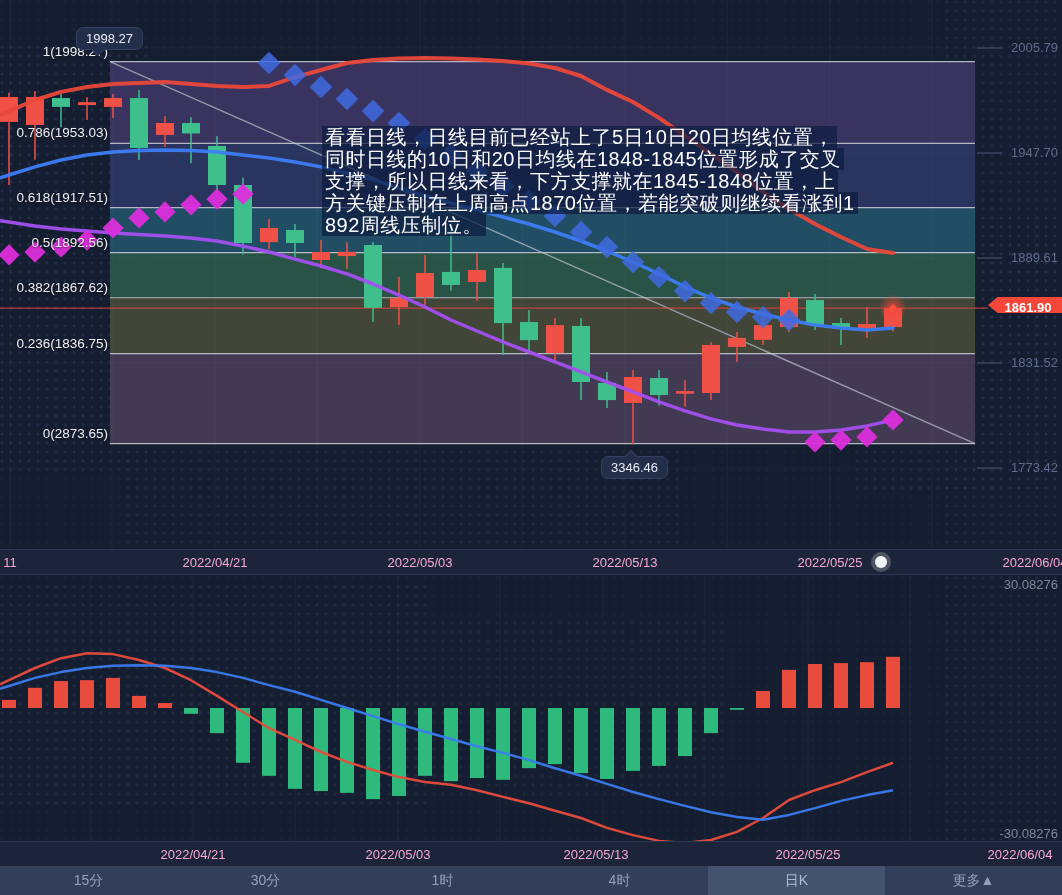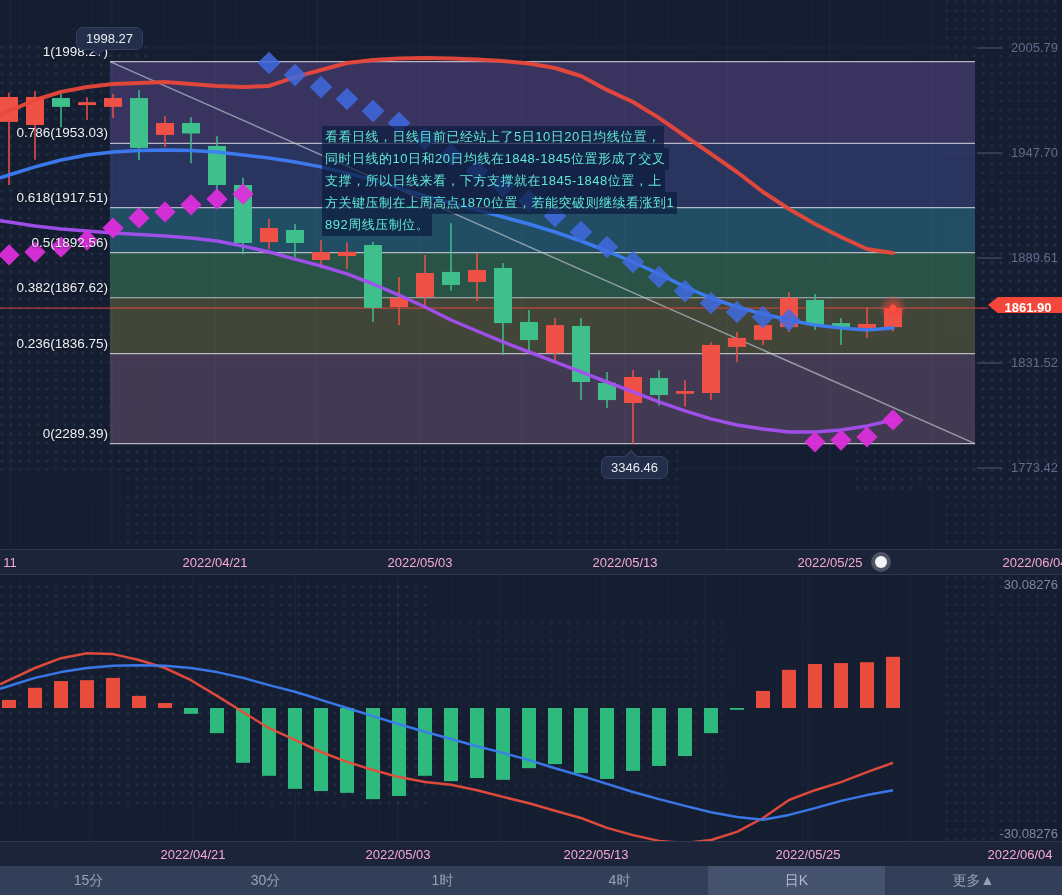--- a/index.html
+++ b/index.html
@@ -7,21 +7,21 @@
        background:#151e31;font-family:"Liberation Sans","DejaVu Sans",sans-serif;
        -webkit-font-smoothing:antialiased;}
   #gfx{position:absolute;left:0;top:0;}
   .lbl{position:absolute;white-space:nowrap;pointer-events:none;}
   .fib-lbl{color:#eef0f6;font-size:13.5px;transform:translateX(-100%);text-shadow:0 1px 2px rgba(0,0,0,.5);}
   .yaxis-lbl{color:#5f6b8a;font-size:13px;transform:translateX(-100%);}
   .date-lbl{color:#f9a8d4;font-size:13px;transform:translateX(-50%);}
   .macd-lbl{color:#7e879d;font-size:13px;transform:translateX(-100%);}
   .date-band{position:absolute;left:0;width:1062px;height:26px;background:#1b2438;
              border-top:1px solid #2c3852;border-bottom:1px solid #2c3852;box-sizing:border-box;}
-  .annot{position:absolute;left:322px;top:126px;line-height:22px;font-size:13px;color:#5eead4;}
+  .annot{position:absolute;left:322px;top:126px;line-height:22px;font-size:20px;color:#ffffff;}
   .annot .line{display:table;background:rgba(13,28,64,.72);padding:0 3px;letter-spacing:.5px;}
   .tip{position:absolute;background:#232e4a;border:1px solid #344060;border-radius:7px;
        color:#e9ecf3;font-size:13px;padding:3px 9px;}
   .tip .tail{position:absolute;width:9px;height:9px;background:#232e4a;transform:rotate(45deg);}
   #tip-high .tail{left:16px;bottom:-5px;border-right:1px solid #344060;border-bottom:1px solid #344060;}
   #tip-low .tail{left:24px;top:-5px;border-left:1px solid #344060;border-top:1px solid #344060;}
   .badge{position:absolute;left:988px;width:74px;height:16px;background:#f4473a;color:#fff;
          font-size:13px;font-weight:bold;line-height:22px;text-align:center;padding-left:6px;box-sizing:border-box;
          clip-path:polygon(13% 0,100% 0,100% 100%,13% 100%,0 50%);}
   #scroll-dot{position:absolute;left:875px;top:556px;width:12px;height:12px;border-radius:50%;
@@ -248,21 +248,21 @@
       <path d="M0 688.8 L9 686.0 L35 677.9 L61 672.1 L87 668.0 L113 665.8 L139 665.3 L165 665.8 L191 668.0 L217 672.1 L243 677.9 L269 685.1 L295 691.8 L321 699.9 L347 708.0 L373 716.1 L399 724.2 L425 731.8 L451 739.0 L477 746.2 L503 752.9 L529 760.1 L555 768.2 L581 775.8 L607 783.9 L633 792.0 L659 799.1 L685 805.9 L711 812.2 L737 817.1 L763 819.8 L789 814.9 L815 808.1 L841 800.9 L867 795.1 L893 790.2" fill="none" stroke="#3b7bf0" stroke-width="2.5" stroke-linejoin="round" stroke-opacity="0.95"></path>
     </svg>
 
   <div id="fib-labels">
       <div class="lbl fib-lbl" style="left: 108px; top: 43.5924px;">1(1998.27)</div>
       <div class="lbl fib-lbl" style="left: 108px; top: 125.364px;">0.786(1953.03)</div>
       <div class="lbl fib-lbl" style="left: 108px; top: 189.566px;">0.618(1917.51)</div>
       <div class="lbl fib-lbl" style="left: 108px; top: 234.663px;">0.5(1892.56)</div>
       <div class="lbl fib-lbl" style="left: 108px; top: 279.742px;">0.382(1867.62)</div>
       <div class="lbl fib-lbl" style="left: 108px; top: 335.54px;">0.236(1836.75)</div>
-      <div class="lbl fib-lbl" style="left: 108px; top: 425.716px;">0(2289.39)</div>
+      <div class="lbl fib-lbl" style="left: 108px; top: 425.716px;">0(2873.65)</div>
     </div>
   <div id="yaxis-labels">
       <div class="lbl yaxis-lbl" style="left: 1058px; top: 40px;">2005.79</div>
       <div class="lbl yaxis-lbl" style="left: 1058px; top: 144.998px;">1947.70</div>
       <div class="lbl yaxis-lbl" style="left: 1058px; top: 249.995px;">1889.61</div>
       <div class="lbl yaxis-lbl" style="left: 1058px; top: 354.993px;">1831.52</div>
       <div class="lbl yaxis-lbl" style="left: 1058px; top: 460.009px;">1773.42</div>
     </div>
 
   <div class="annot" id="annotation">

